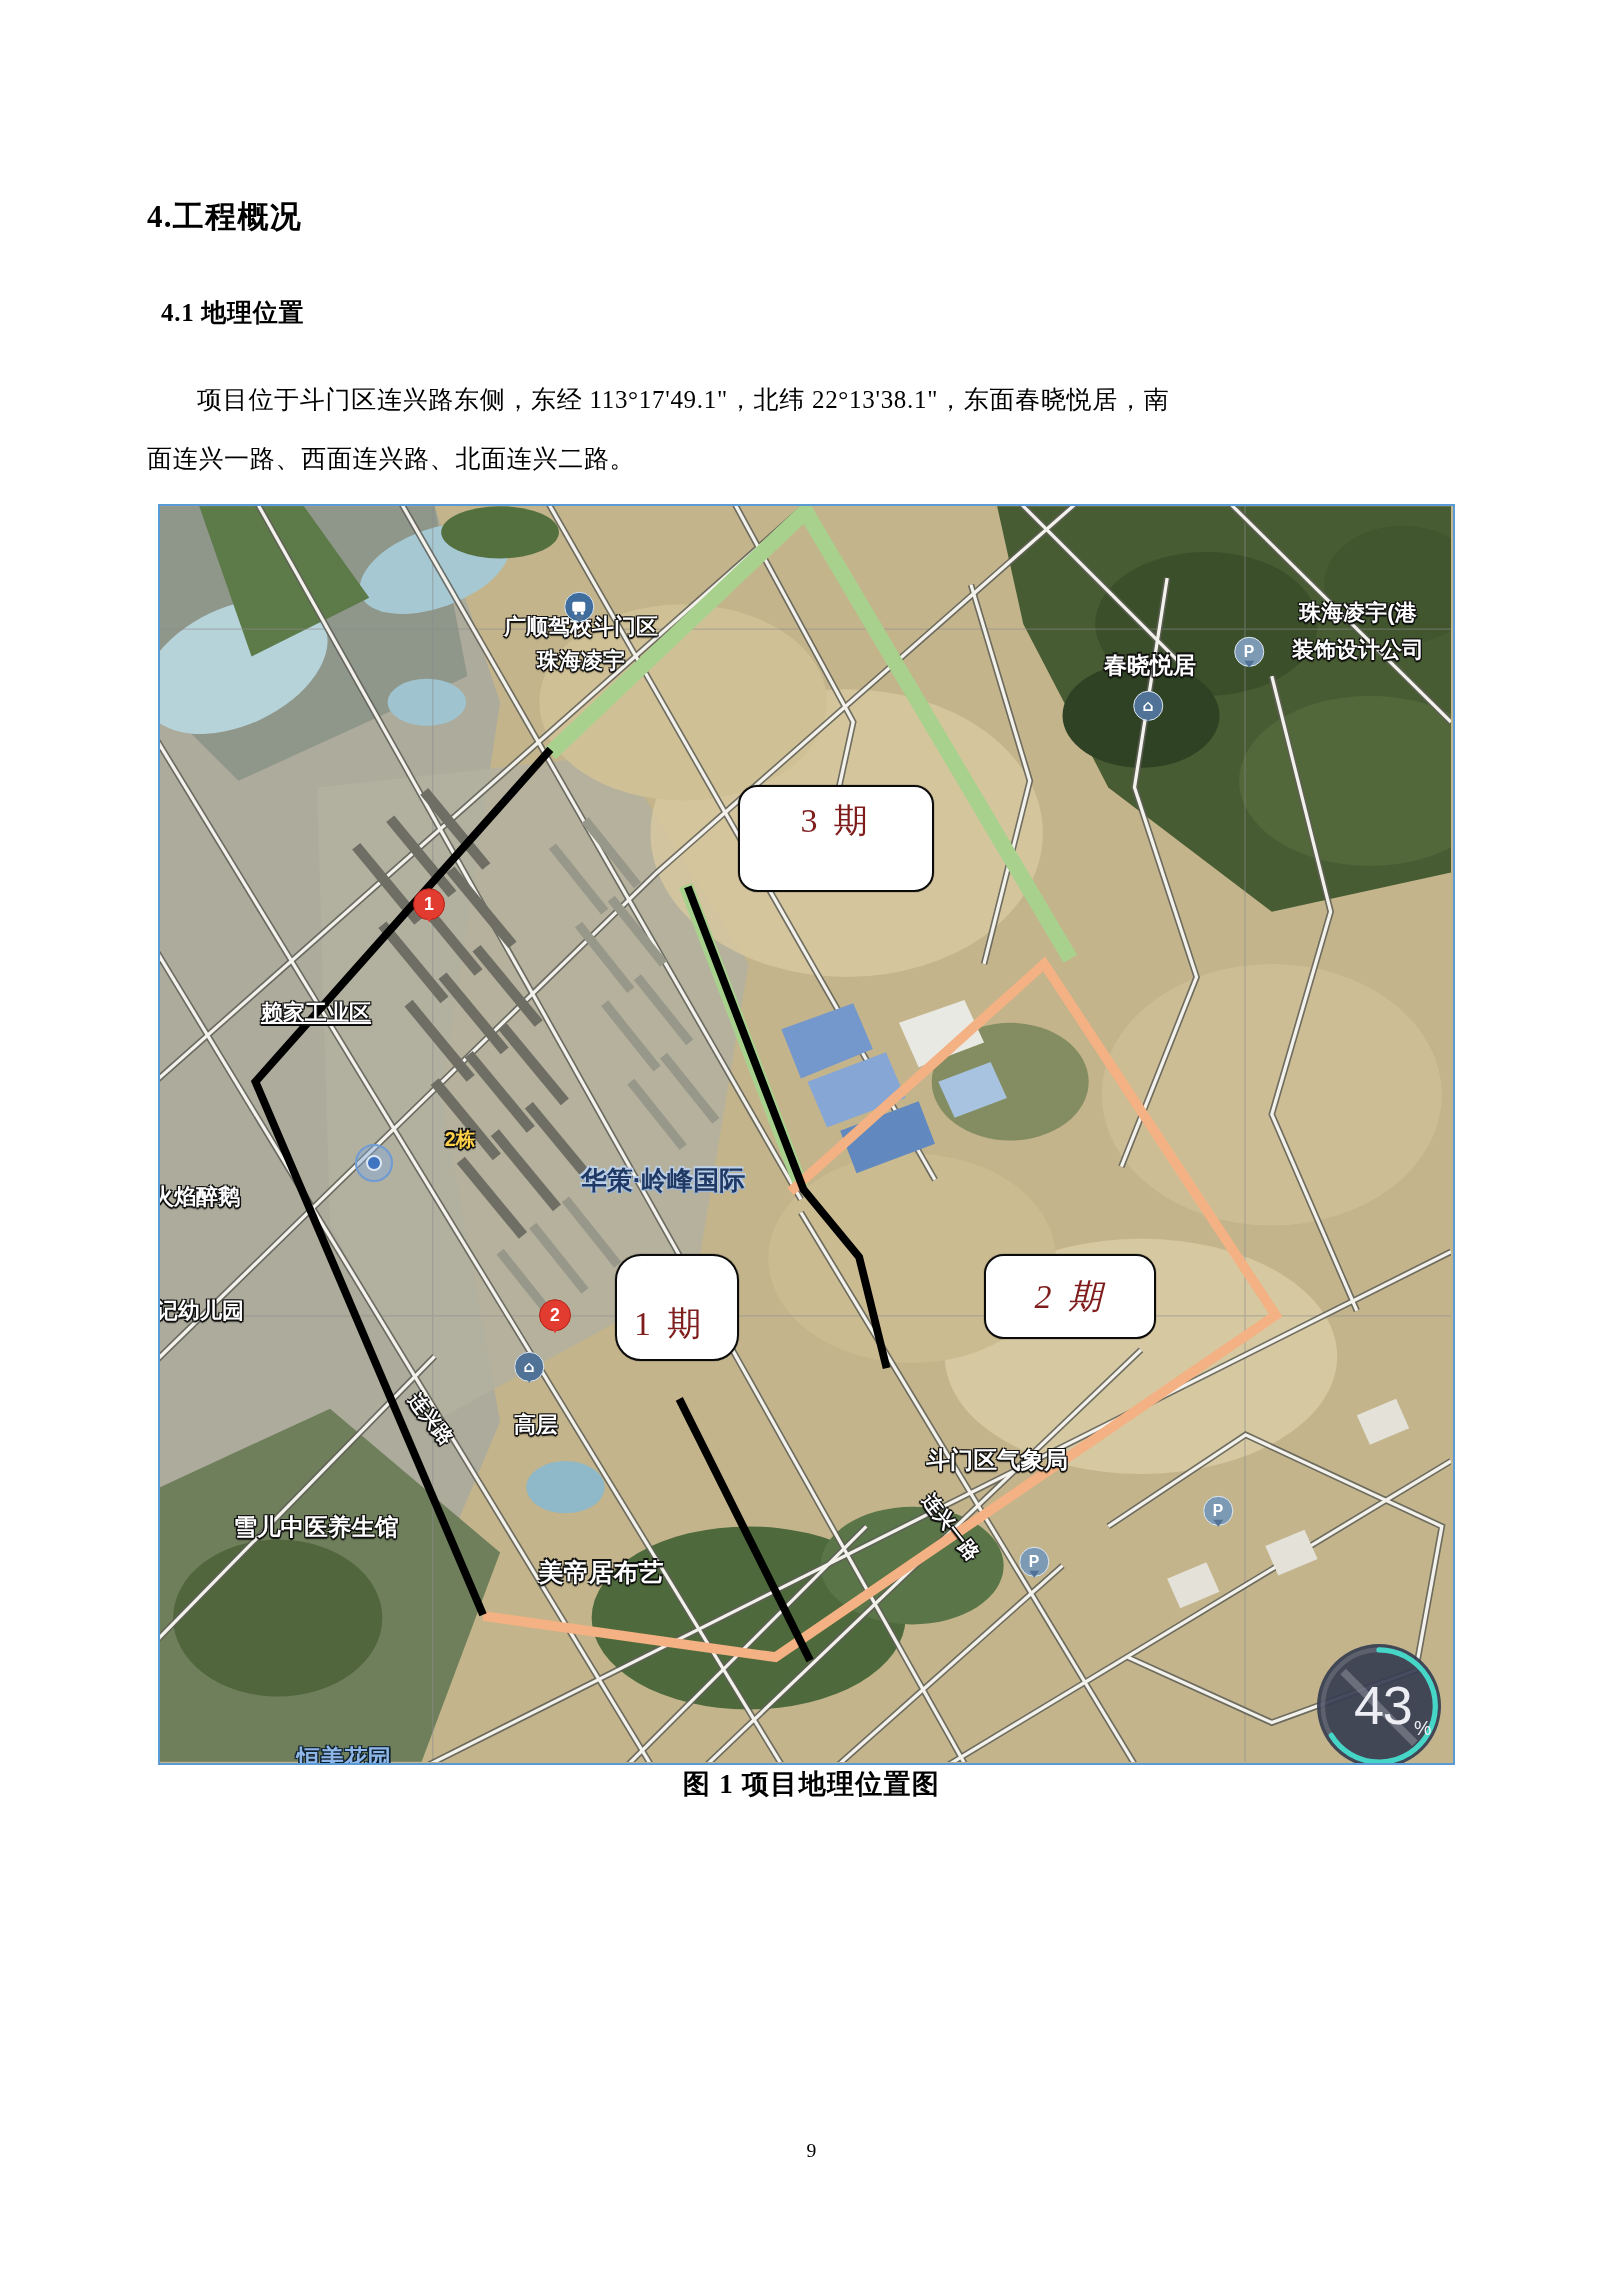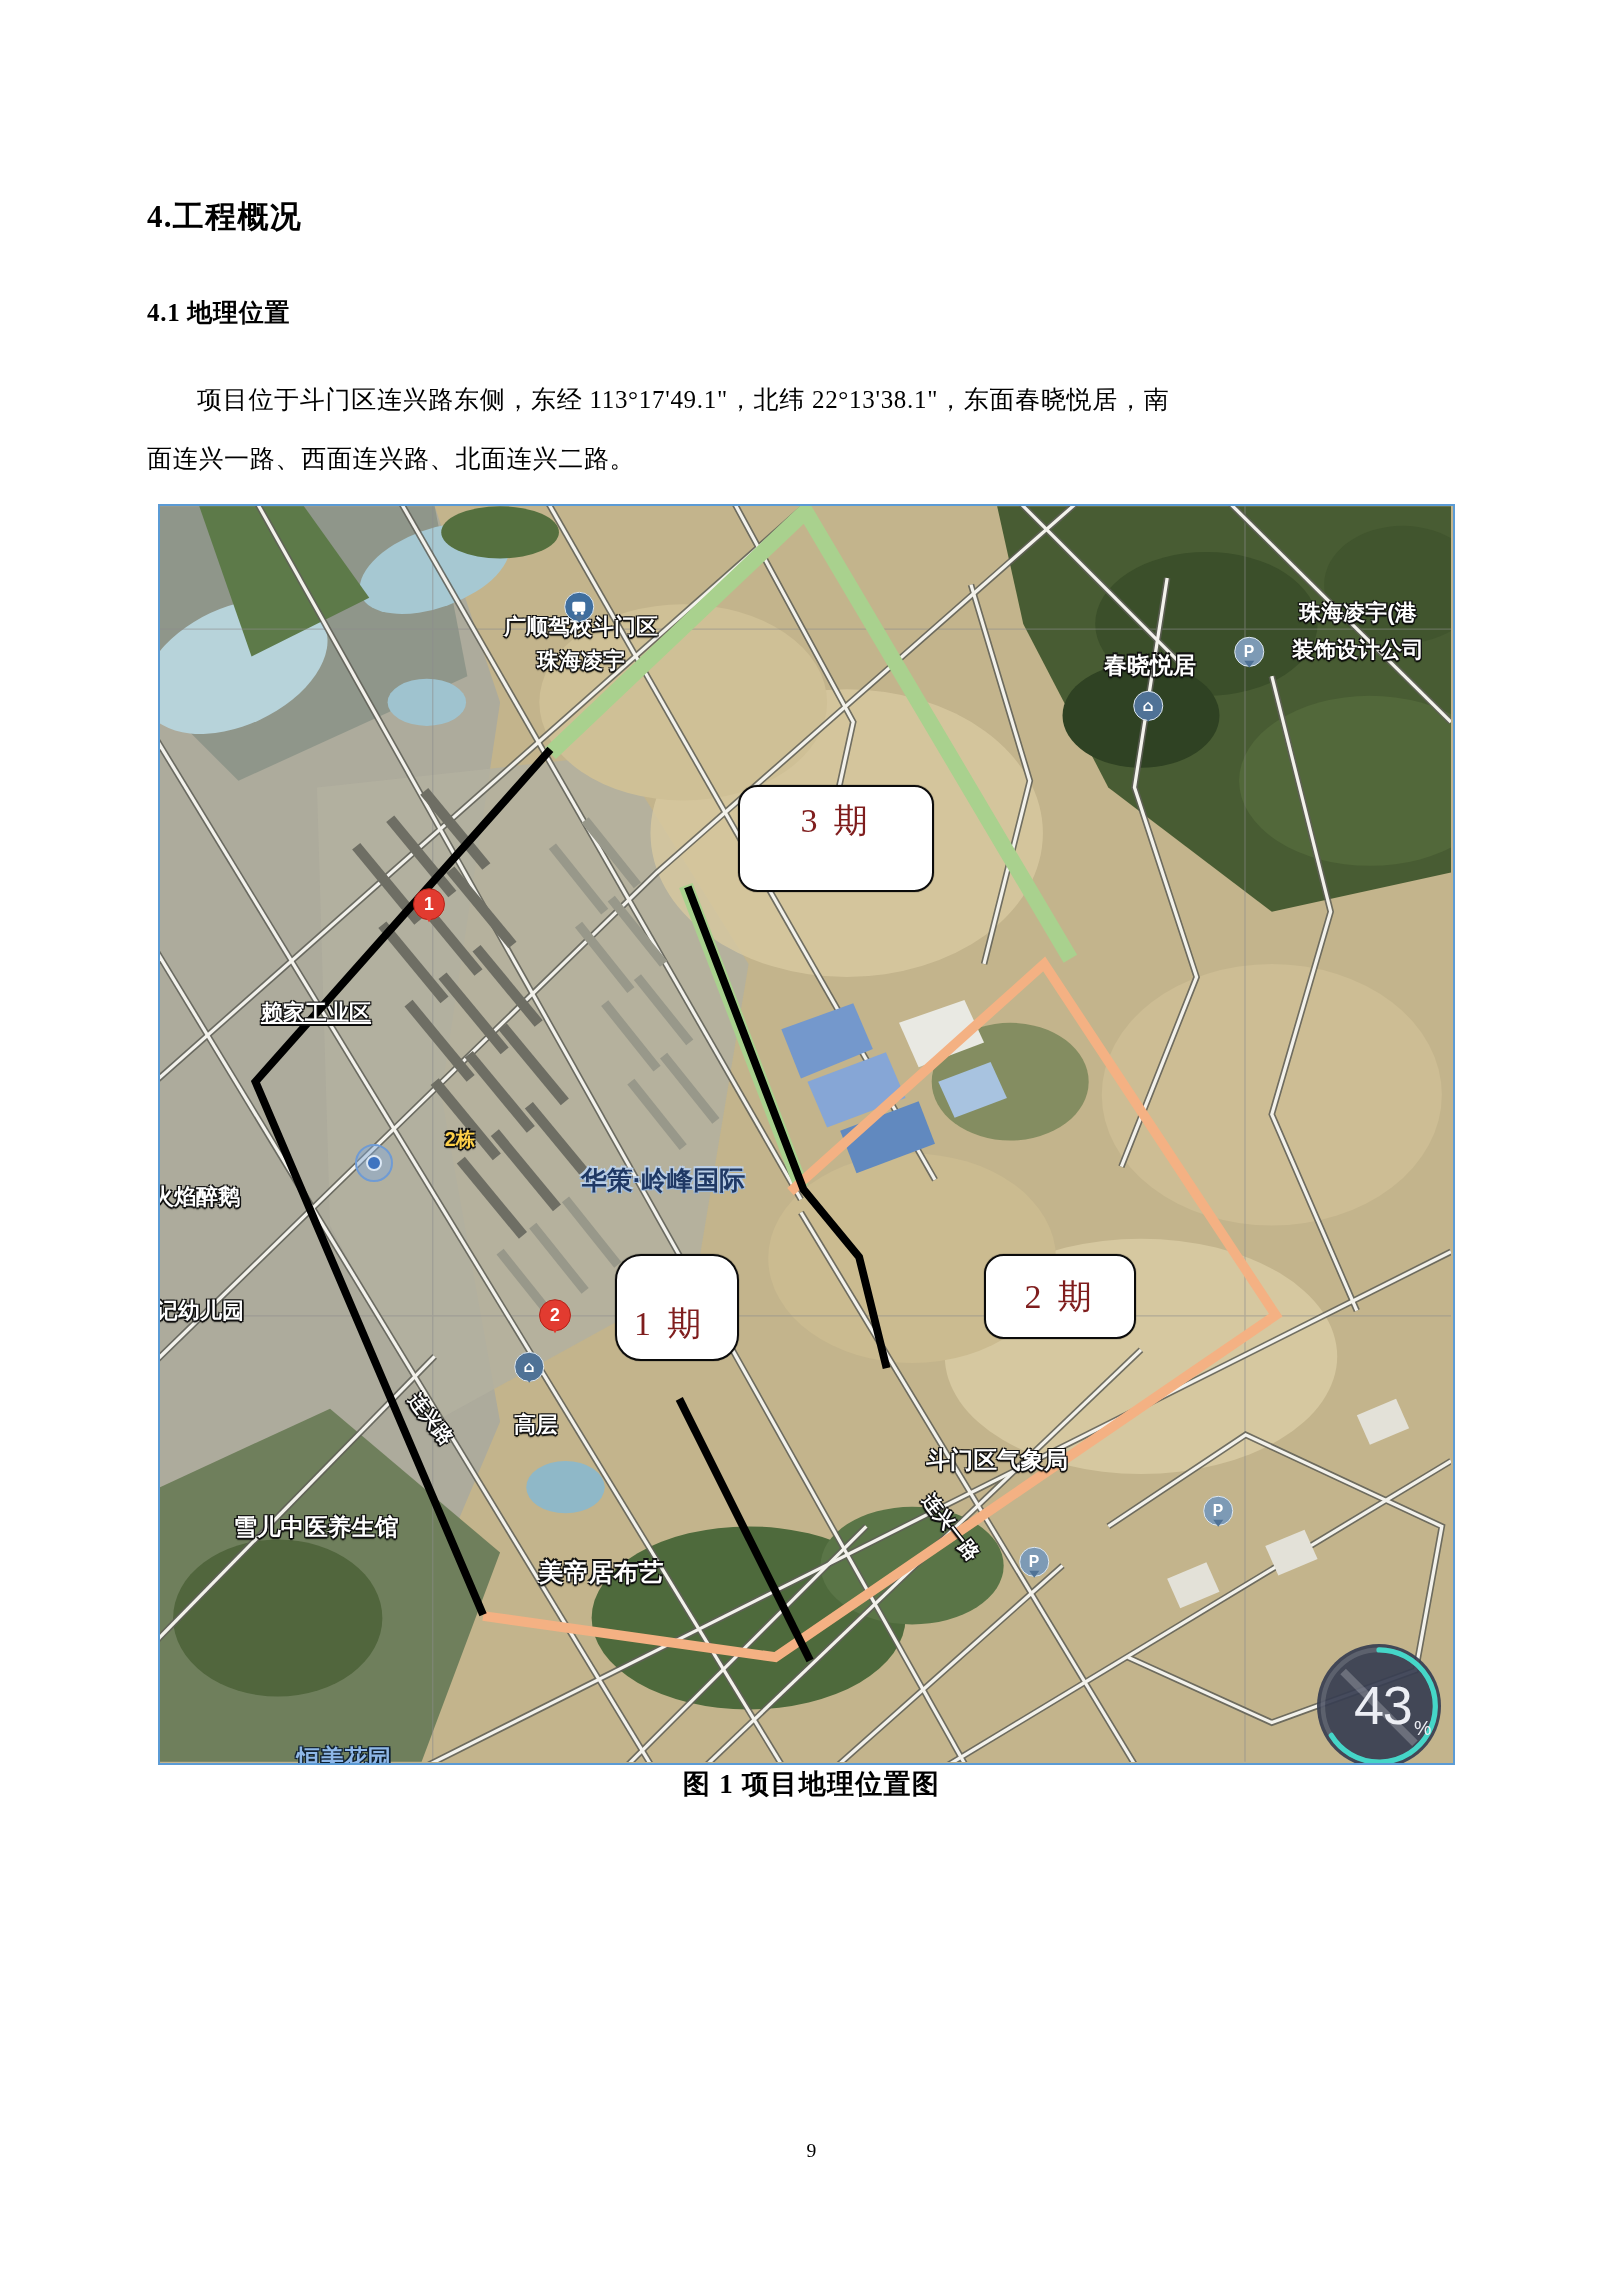--- a/index.html
+++ b/index.html
@@ -1,19 +1,19 @@
 <!DOCTYPE html>
 <html style="font-size:10.5px"><head>
 <meta charset="utf-8">
 <style>
   html,body{margin:0;padding:0;background:#ffffff;}
   .page{position:relative;width:1623px;height:2295px;background:#fff;overflow:hidden;
         font-family:"Liberation Serif", serif;color:#000;}
   .h1{position:absolute;left:147px;top:196px;font-size:31px;font-weight:bold;letter-spacing:1.3px;}
-  .h2{position:absolute;left:147px;top:296px;font-size:25px;font-weight:bold;letter-spacing:0.7px;}
+  .h2{position:absolute;left:161px;top:296px;font-size:25px;font-weight:bold;letter-spacing:0.7px;}
   .para-line{position:absolute;left:147px;width:1335px;font-size:25px;letter-spacing:0.7px;white-space:nowrap;}
   .line1{top:383px;padding-left:50px;}
   .line2{top:442px;}
   .figure{position:absolute;left:158px;top:504px;width:1297px;height:1261px;
           border:2.6px solid #5b9bd5;box-sizing:border-box;overflow:hidden;background:#c3b48c;}
   .figure svg{position:absolute;left:0;top:0;}
   .map-label{position:absolute;transform:translate(-50%,-50%);white-space:nowrap;
              font-family:"Liberation Sans", sans-serif;font-weight:bold;color:#fff;font-size:22px;
              text-shadow:-1.3px -1.3px 0 #111,1.3px -1.3px 0 #111,-1.3px 1.3px 0 #111,1.3px 1.3px 0 #111,0 2px 1.3px #000;
              z-index:4;}
@@ -25,22 +25,22 @@
   .map-label.blue{color:#8fb8e8;text-shadow:-1.3px -1.3px 0 #123,1.3px -1.3px 0 #123,-1.3px 1.3px 0 #123,1.3px 1.3px 0 #123;}
   .map-label.underl{text-decoration:underline;}
   .phase-box{position:absolute;background:#fff;border:2.6px solid #0b0b0b;z-index:6;
              font-family:"Liberation Serif", serif;font-size:34px;color:#7f1d1d;
              display:flex;box-shadow:0 0 0 0.7px rgba(0,0,0,.15);}
   .phase-box .lbl{letter-spacing:3.9px;}
   .pb3{left:578px;top:279px;width:196px;height:107px;border-radius:19.6px;
        justify-content:center;align-items:flex-start;padding-top:10.5px;box-sizing:border-box;}
   .pb1{left:455px;top:748px;width:124px;height:107px;border-radius:26px;
        justify-content:flex-start;align-items:flex-end;padding:0 0 11.8px 17px;box-sizing:border-box;}
-  .pb2{left:824px;top:748px;width:152px;height:85px;border-radius:19.6px;
-       justify-content:center;align-items:center;box-sizing:border-box;}
+  .pb2{left:824px;top:748px;width:172px;height:85px;border-radius:19.6px;
+       justify-content:center;align-items:center;box-sizing:border-box;font-style:italic;}
   .pin{position:absolute;z-index:5;transform:translate(-50%,-65%);}
   .pin-red{width:30px;height:30px;border-radius:50% 50% 50% 50%;background:#e23b30;border:1.3px solid #b32218;
            display:flex;align-items:center;justify-content:center;color:#fff;font-family:"Liberation Sans",sans-serif;
            font-weight:bold;font-size:17.7px;}
   .pin-red::after{content:"";position:absolute;left:50%;bottom:-7.9px;transform:translateX(-50%);
            border:6.5px solid transparent;border-top:9.2px solid #e23b30;}
   .pin-bubble{width:27.5px;height:27.5px;border-radius:50%;background:#4f7296;border:1.3px solid #dfe9f2;
            display:flex;align-items:center;justify-content:center;color:#fff;
            font-family:"Liberation Sans",sans-serif;font-weight:bold;font-size:15.7px;}
   .pin-bubble::after{content:"";position:absolute;left:50%;bottom:-6.5px;transform:translateX(-50%);

